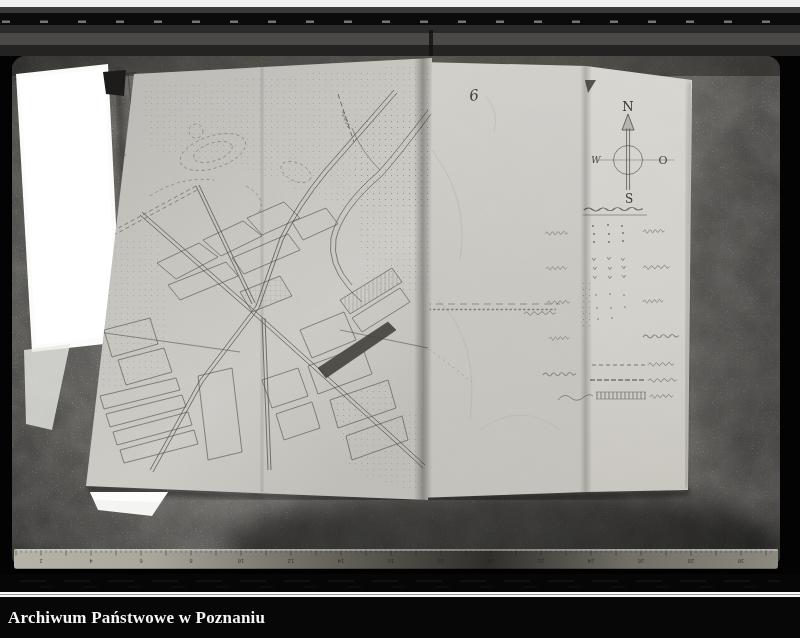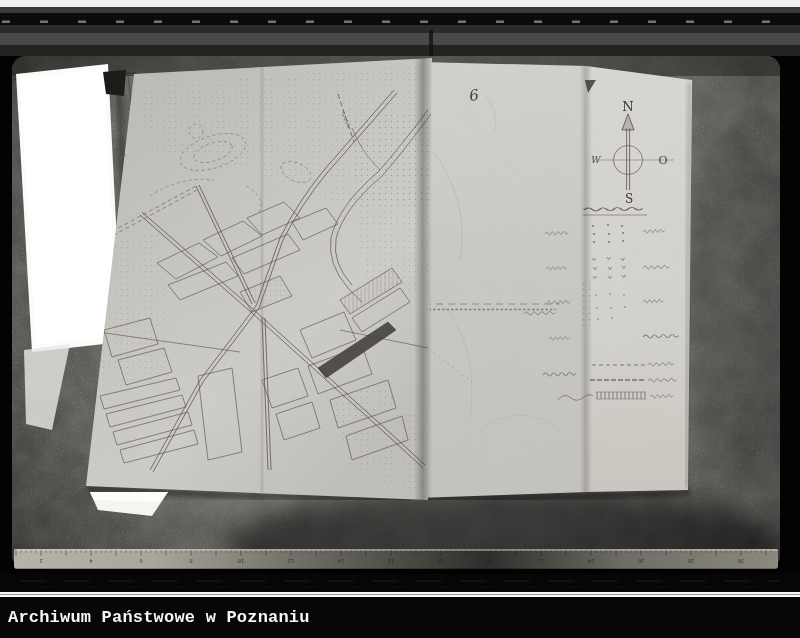--- a/index.html
+++ b/index.html
@@ -4,21 +4,21 @@
 <style>
   html,body{margin:0;padding:0;background:#000;}
   #stage{position:relative;width:800px;height:638px;overflow:hidden;background:#000;
          font-family:"Liberation Sans",sans-serif;}
   #photo-svg{position:absolute;left:0;top:0;width:800px;height:592px;display:block;}
   #separator{position:absolute;left:0;top:592px;width:800px;height:5px;background:#f8f8f8;}
   #separator .inner-line{height:1px;margin-top:2px;background:#9a9a9a;}
   #caption-bar{position:absolute;left:0;top:597px;width:800px;height:41px;background:#070707;
                display:flex;align-items:center;}
   #caption-bar .caption-text{color:#f6f6f6;font-weight:bold;font-size:17px;letter-spacing:.2px;
-               padding-left:8px;font-family:Liberation Mono, monospace;}
+               padding-left:8px;font-family:Liberation Serif, serif;}
   text{user-select:none;}
 </style>
 </head>
 <body>
 
 <div id="stage">
 
 <svg id="photo-svg" viewBox="0 0 800 592">
   <defs>
     <linearGradient id="tableG" x1="0" y1="0" x2="1" y2="0">

